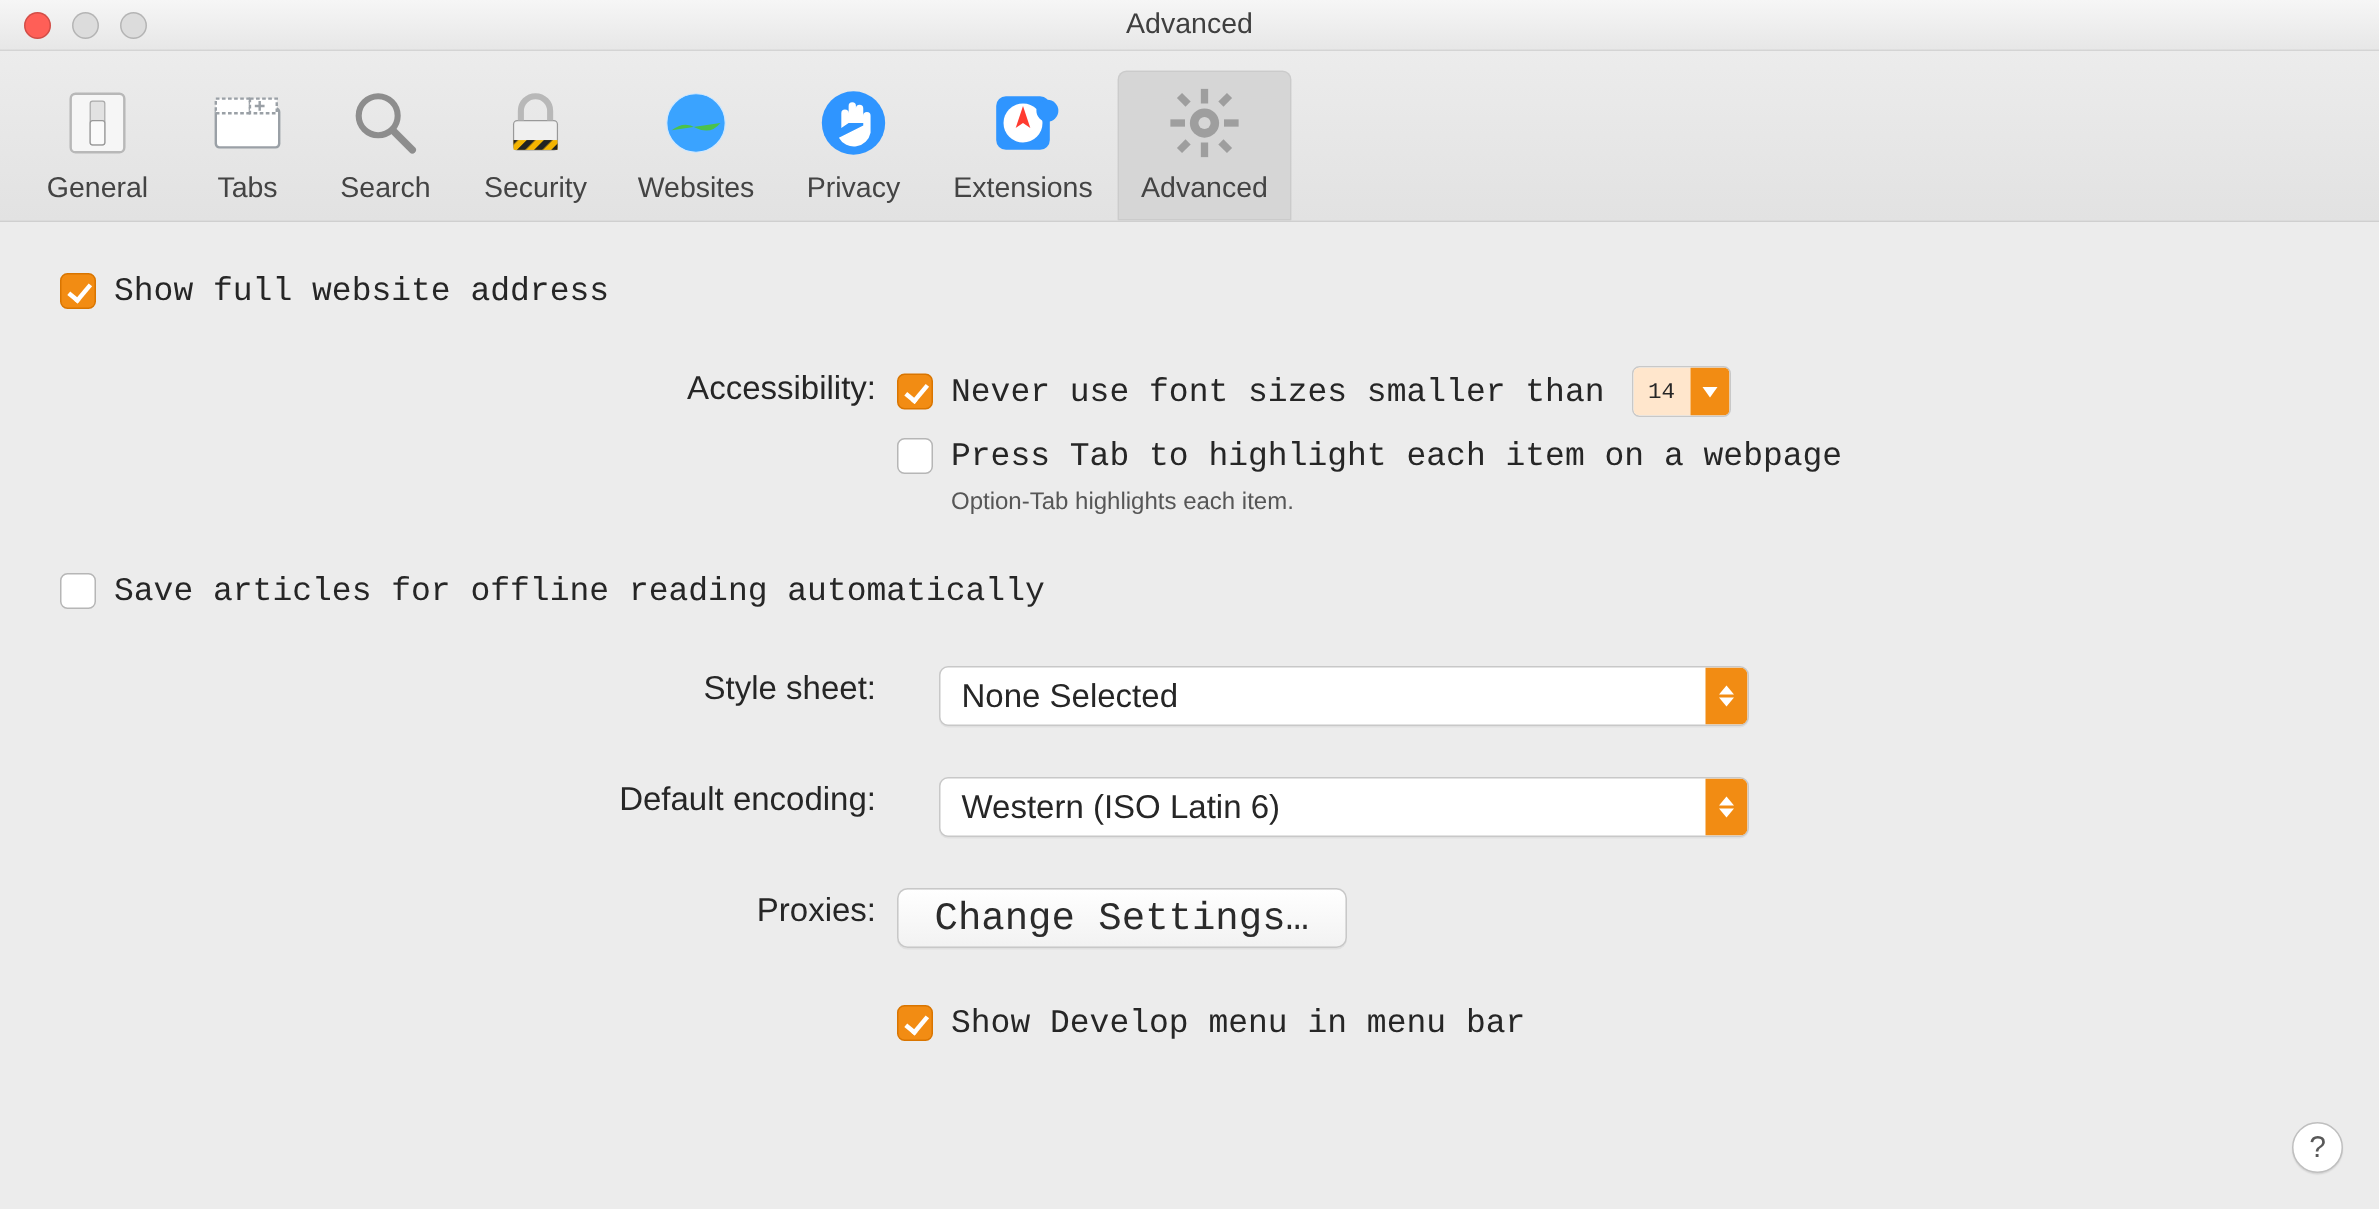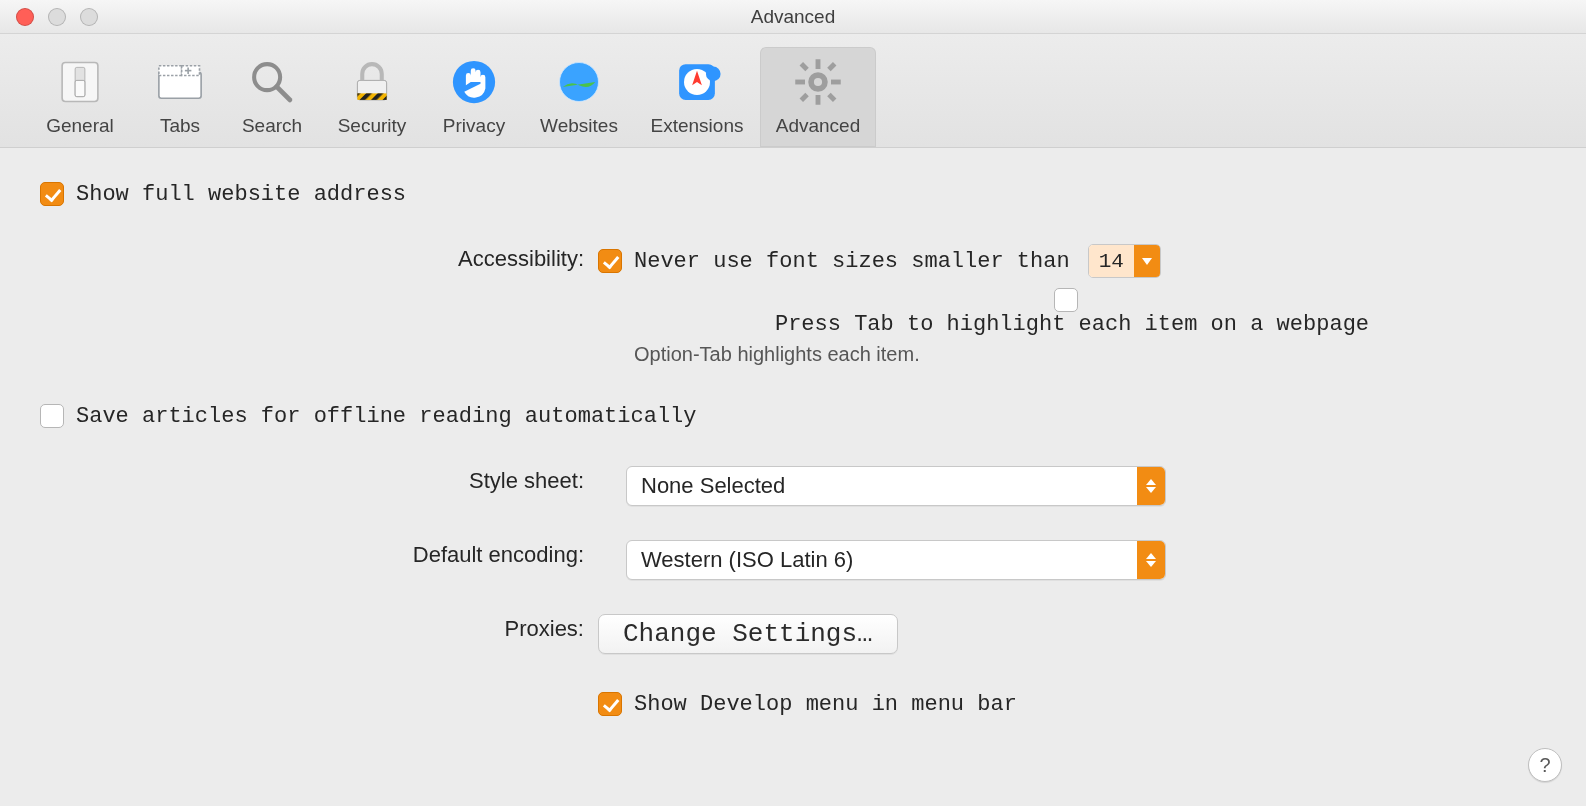--- a/index.html
+++ b/index.html
@@ -31,21 +31,21 @@
     position:absolute; left:0; right:0; text-align:center;
     font-size:19px; color:#3f3f3f;
   }
 
   
   .toolbar {
     height:114px;
     background:linear-gradient(#ececec,#e2e2e2);
     border-bottom:1px solid #cfcfcf;
     display:flex; align-items:flex-end;
-    padding:0 24px;
+    padding:0 9px;
   }
   .tb-item {
     width:112px;
     text-align:center;
     padding:6px 0 10px 0;
     cursor:default;
     border-radius:6px 6px 0 0;
   }
   .tb-item.selected {
     background:#d6d6d6;
@@ -74,21 +74,21 @@
     text-align:right;
     padding-right:14px;
     padding-top:2px;
   }
   .right {
     flex:1;
     display:flex; flex-direction:column;
   }
   .cline { display:flex; align-items:center; min-height:32px;font-family:Liberation Mono, monospace; }
   .hint {
-    font-size:20px; color:#565656; padding-left:36px; margin-top:6px;
+    font-size:16px; color:#565656; padding-left:36px; margin-top:6px;
   }
 
   
   .chk {
     width:24px; height:24px;
     border:1px solid #b6b6b6;
     border-radius:5px;
     background:#fff;
     display:inline-flex; align-items:center; justify-content:center;
     margin-right:12px;
@@ -129,21 +129,21 @@
     border-left:5px solid transparent; border-right:5px solid transparent;
   }
   .sel-btn::before { border-bottom:6px solid #fff; }
   .sel-btn::after { border-top:6px solid #fff; }
 
   .numbox {
     display:flex; align-items:center; height:34px;
     border:1px solid #c8c8c8; border-radius:5px;
     background:#fff; overflow:hidden; margin-left:18px;
   }
-  .numbox .num { padding:0 10px; background:#ffe6cc; height:100%; display:flex; align-items:center; font-size:21px; }
+  .numbox .num { padding:0 10px; background:#ffe6cc; height:100%; display:flex; align-items:center; font-size:15px; }
   .numbox .step {
     width:26px; height:100%;
     background:#f28c13;
     display:flex; align-items:center; justify-content:center;
   }
   .numbox .step::after {
     content:""; width:0; height:0;
     border-left:5px solid transparent; border-right:5px solid transparent;
     border-top:7px solid #fff;
   }
@@ -231,39 +231,39 @@
             <pattern id="haz" width="10" height="10" patternUnits="userSpaceOnUse" patternTransform="rotate(45)">
               <rect width="5" height="10" fill="#222"></rect>
             </pattern>
           </defs>
           <path d="M20 30 v-8 a12 12 0 0 1 24 0 v8" fill="none" stroke="#b8b8b8" stroke-width="5"></path>
         </svg>
     </div>
     <div class="lbl">Security</div>
   </div>
 
-  <div class="tb-item" style="width:100px">
-    <div class="ico">
-      <svg viewBox="0 0 64 64">
-          <circle cx="32" cy="32" r="26" fill="#2f95ff"></circle>
-          <path d="M22 36 v-12 a3 3 0 0 1 6 0 v8 M28 32 v-14 a3 3 0 0 1 6 0 v14 M34 32 v-12 a3 3 0 0 1 6 0 v12 M40 34 v-8 a3 3 0 0 1 6 0 v14 a14 14 0 0 1 -26 4" fill="#fff"></path>
-        </svg>
-    </div>
-    <div class="lbl">Privacy</div>
-  </div>
-
   <div class="tb-item" style="width:110px">
     <div class="ico">
       <svg viewBox="0 0 64 64">
           <circle cx="32" cy="32" r="24" fill="#3aa3ff"></circle>
           <path d="M12 38 q10 -8 20 -2 q12 6 20 -4" fill="#4bc24b"></path>
           <ellipse cx="32" cy="32" rx="24" ry="24" fill="none" stroke="#cfe8ff" stroke-width="1"></ellipse>
         </svg>
     </div>
     <div class="lbl">Websites</div>
+  </div>
+
+  <div class="tb-item" style="width:100px">
+    <div class="ico">
+      <svg viewBox="0 0 64 64">
+          <circle cx="32" cy="32" r="26" fill="#2f95ff"></circle>
+          <path d="M22 36 v-12 a3 3 0 0 1 6 0 v8 M28 32 v-14 a3 3 0 0 1 6 0 v14 M34 32 v-12 a3 3 0 0 1 6 0 v12 M40 34 v-8 a3 3 0 0 1 6 0 v14 a14 14 0 0 1 -26 4" fill="#fff"></path>
+        </svg>
+    </div>
+    <div class="lbl">Privacy</div>
   </div>
 
   <div class="tb-item" style="width:126px">
     <div class="ico">
       <svg viewBox="0 0 64 64">
           <rect x="10" y="10" width="44" height="44" rx="8" fill="#2f95ff"></rect>
           <circle cx="32" cy="32" r="16" fill="#fff"></circle>
           <polygon points="32,18 38,36 32,32 26,36" fill="#ff3b30"></polygon>
           <circle cx="52" cy="22" r="9" fill="#2f95ff"></circle>
         </svg>
@@ -310,21 +310,21 @@
     <div class="left">Accessibility:</div>
     <div class="right">
       <div class="cline">
         <span class="chk checked"></span>
         <span>Never use font sizes smaller than</span>
         <span class="numbox">
           <span class="num">14</span>
           <span class="step"></span>
         </span>
       </div>
-      <div class="cline" style="margin-top:10px;flex-direction:column;">
+      <div class="cline" style="margin-top:10px;">
         <span class="chk"></span>
         <span>Press Tab to highlight each item on a webpage</span>
       </div>
       <div class="hint">Option-Tab highlights each item.</div>
     </div>
   </div>
 
   <div class="row gap">
     <div class="right">
       <div class="cline">

